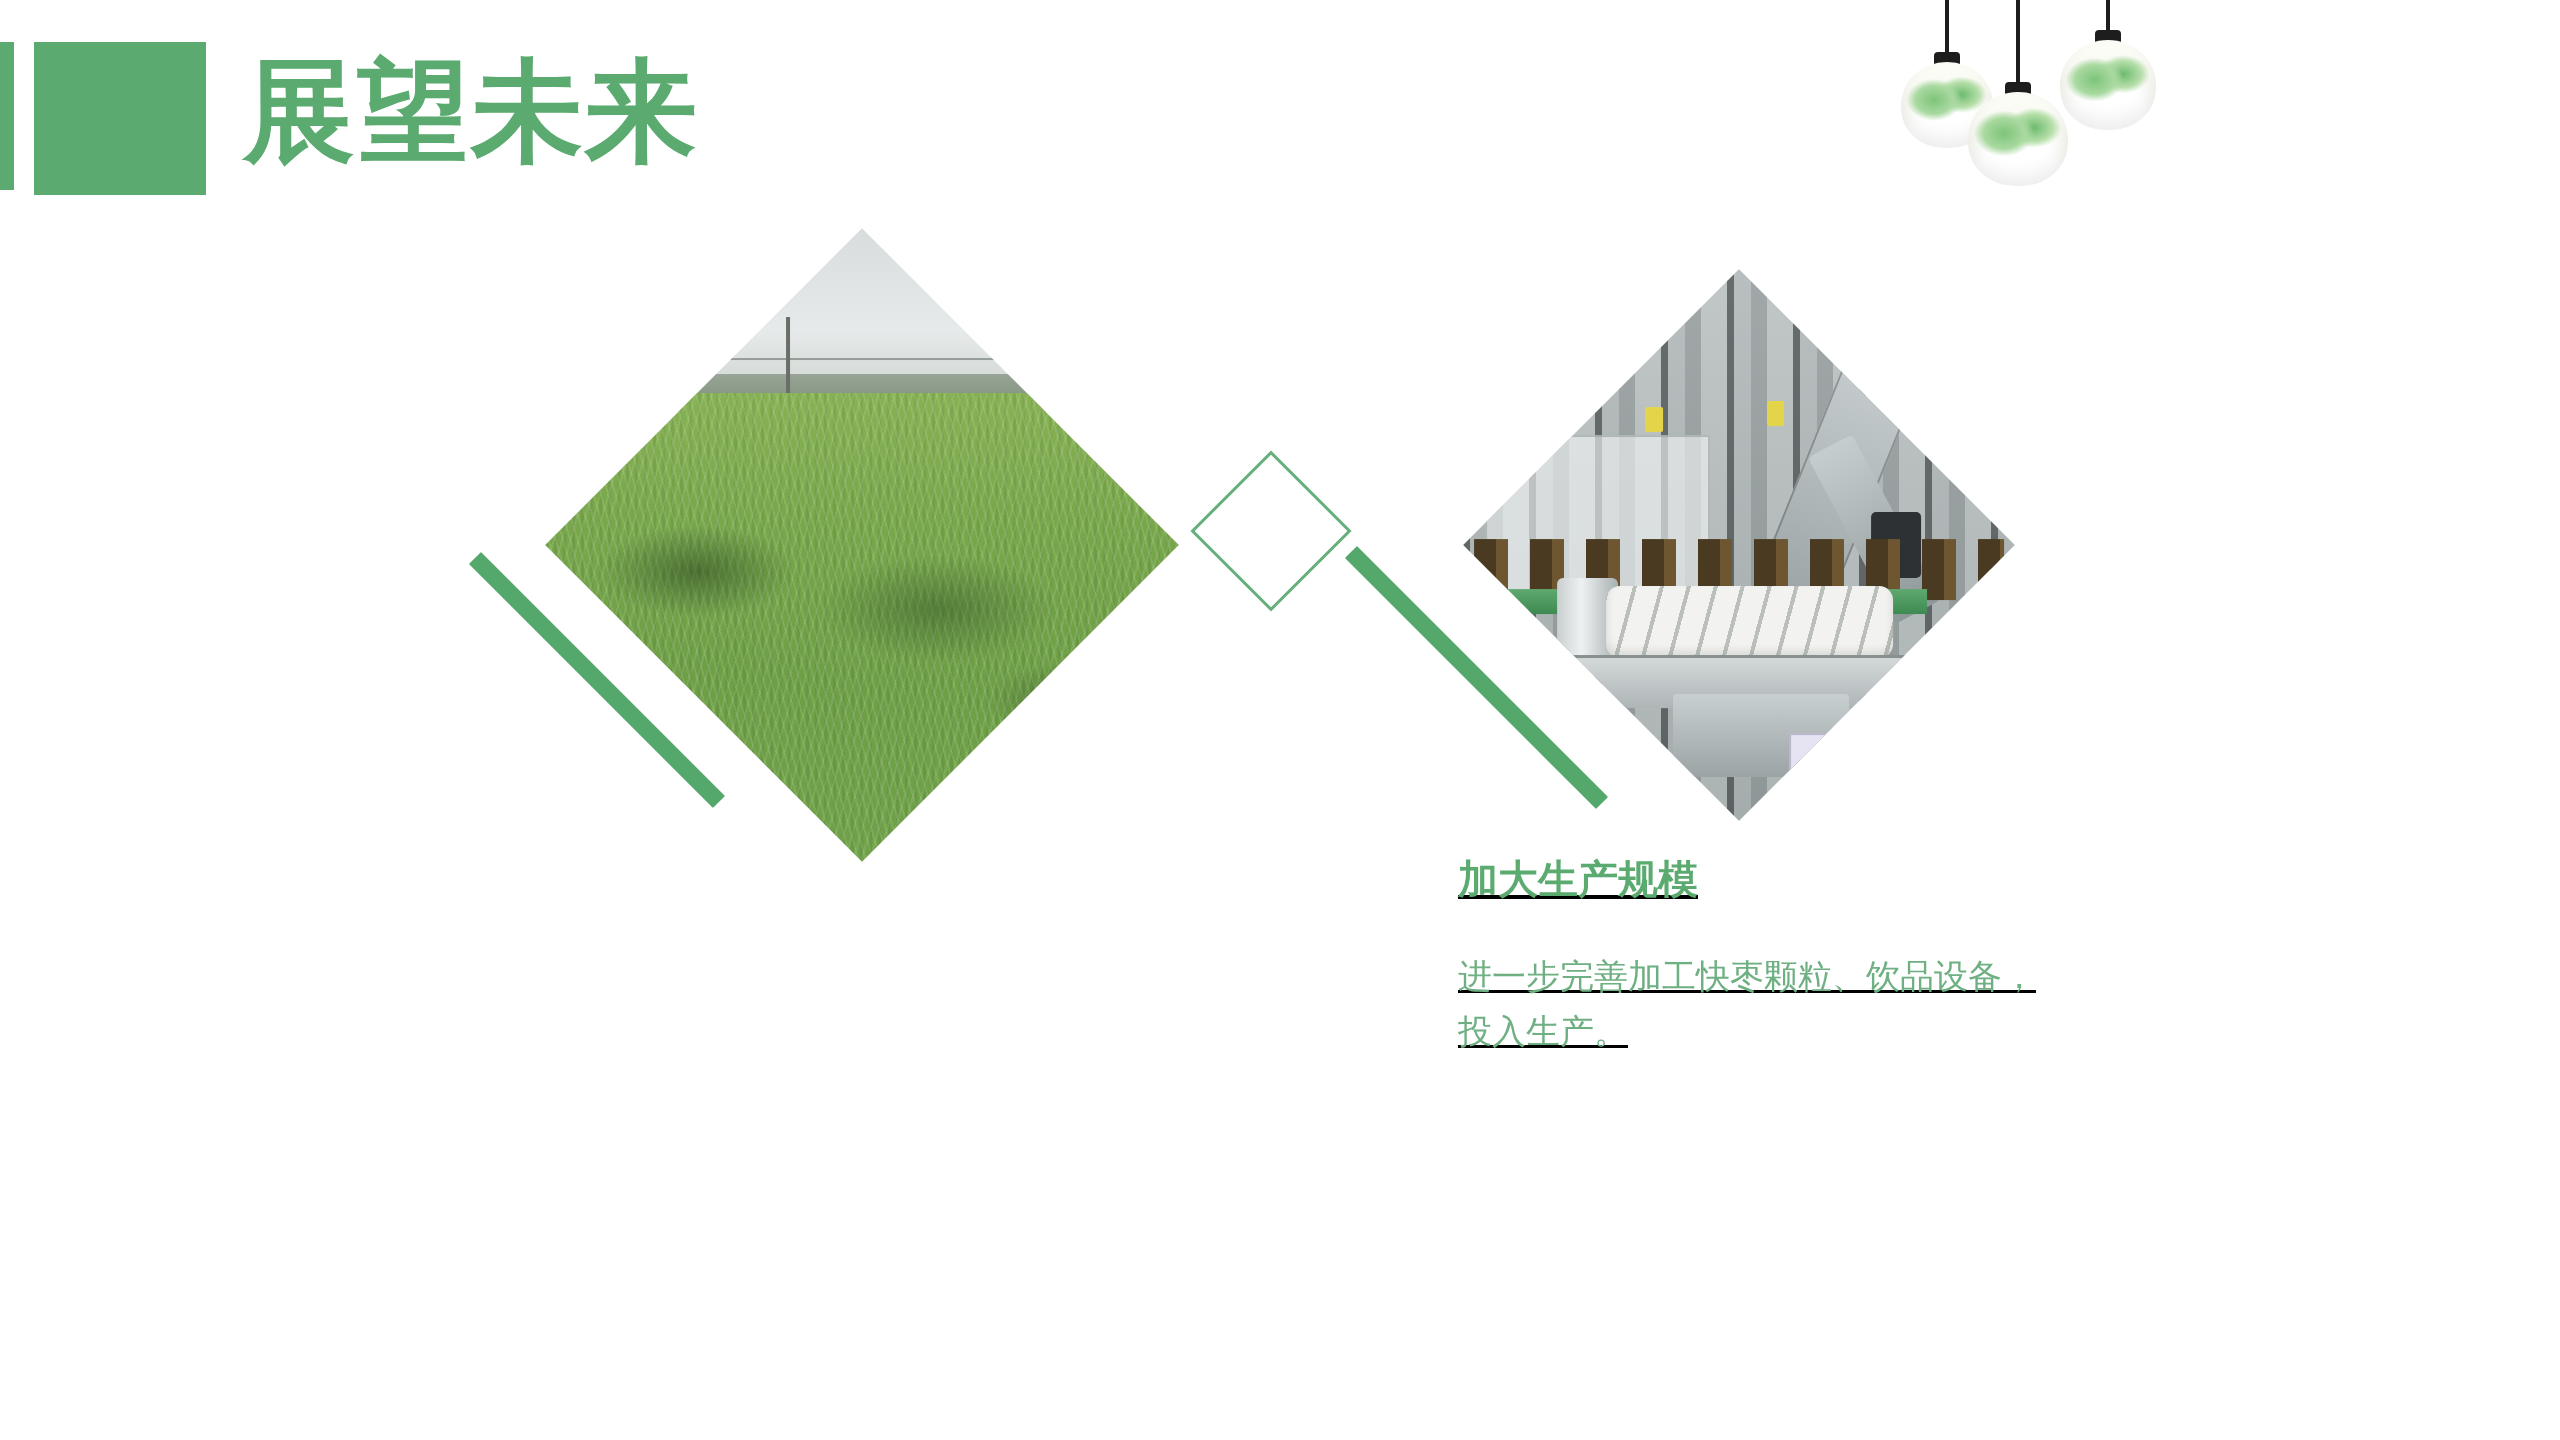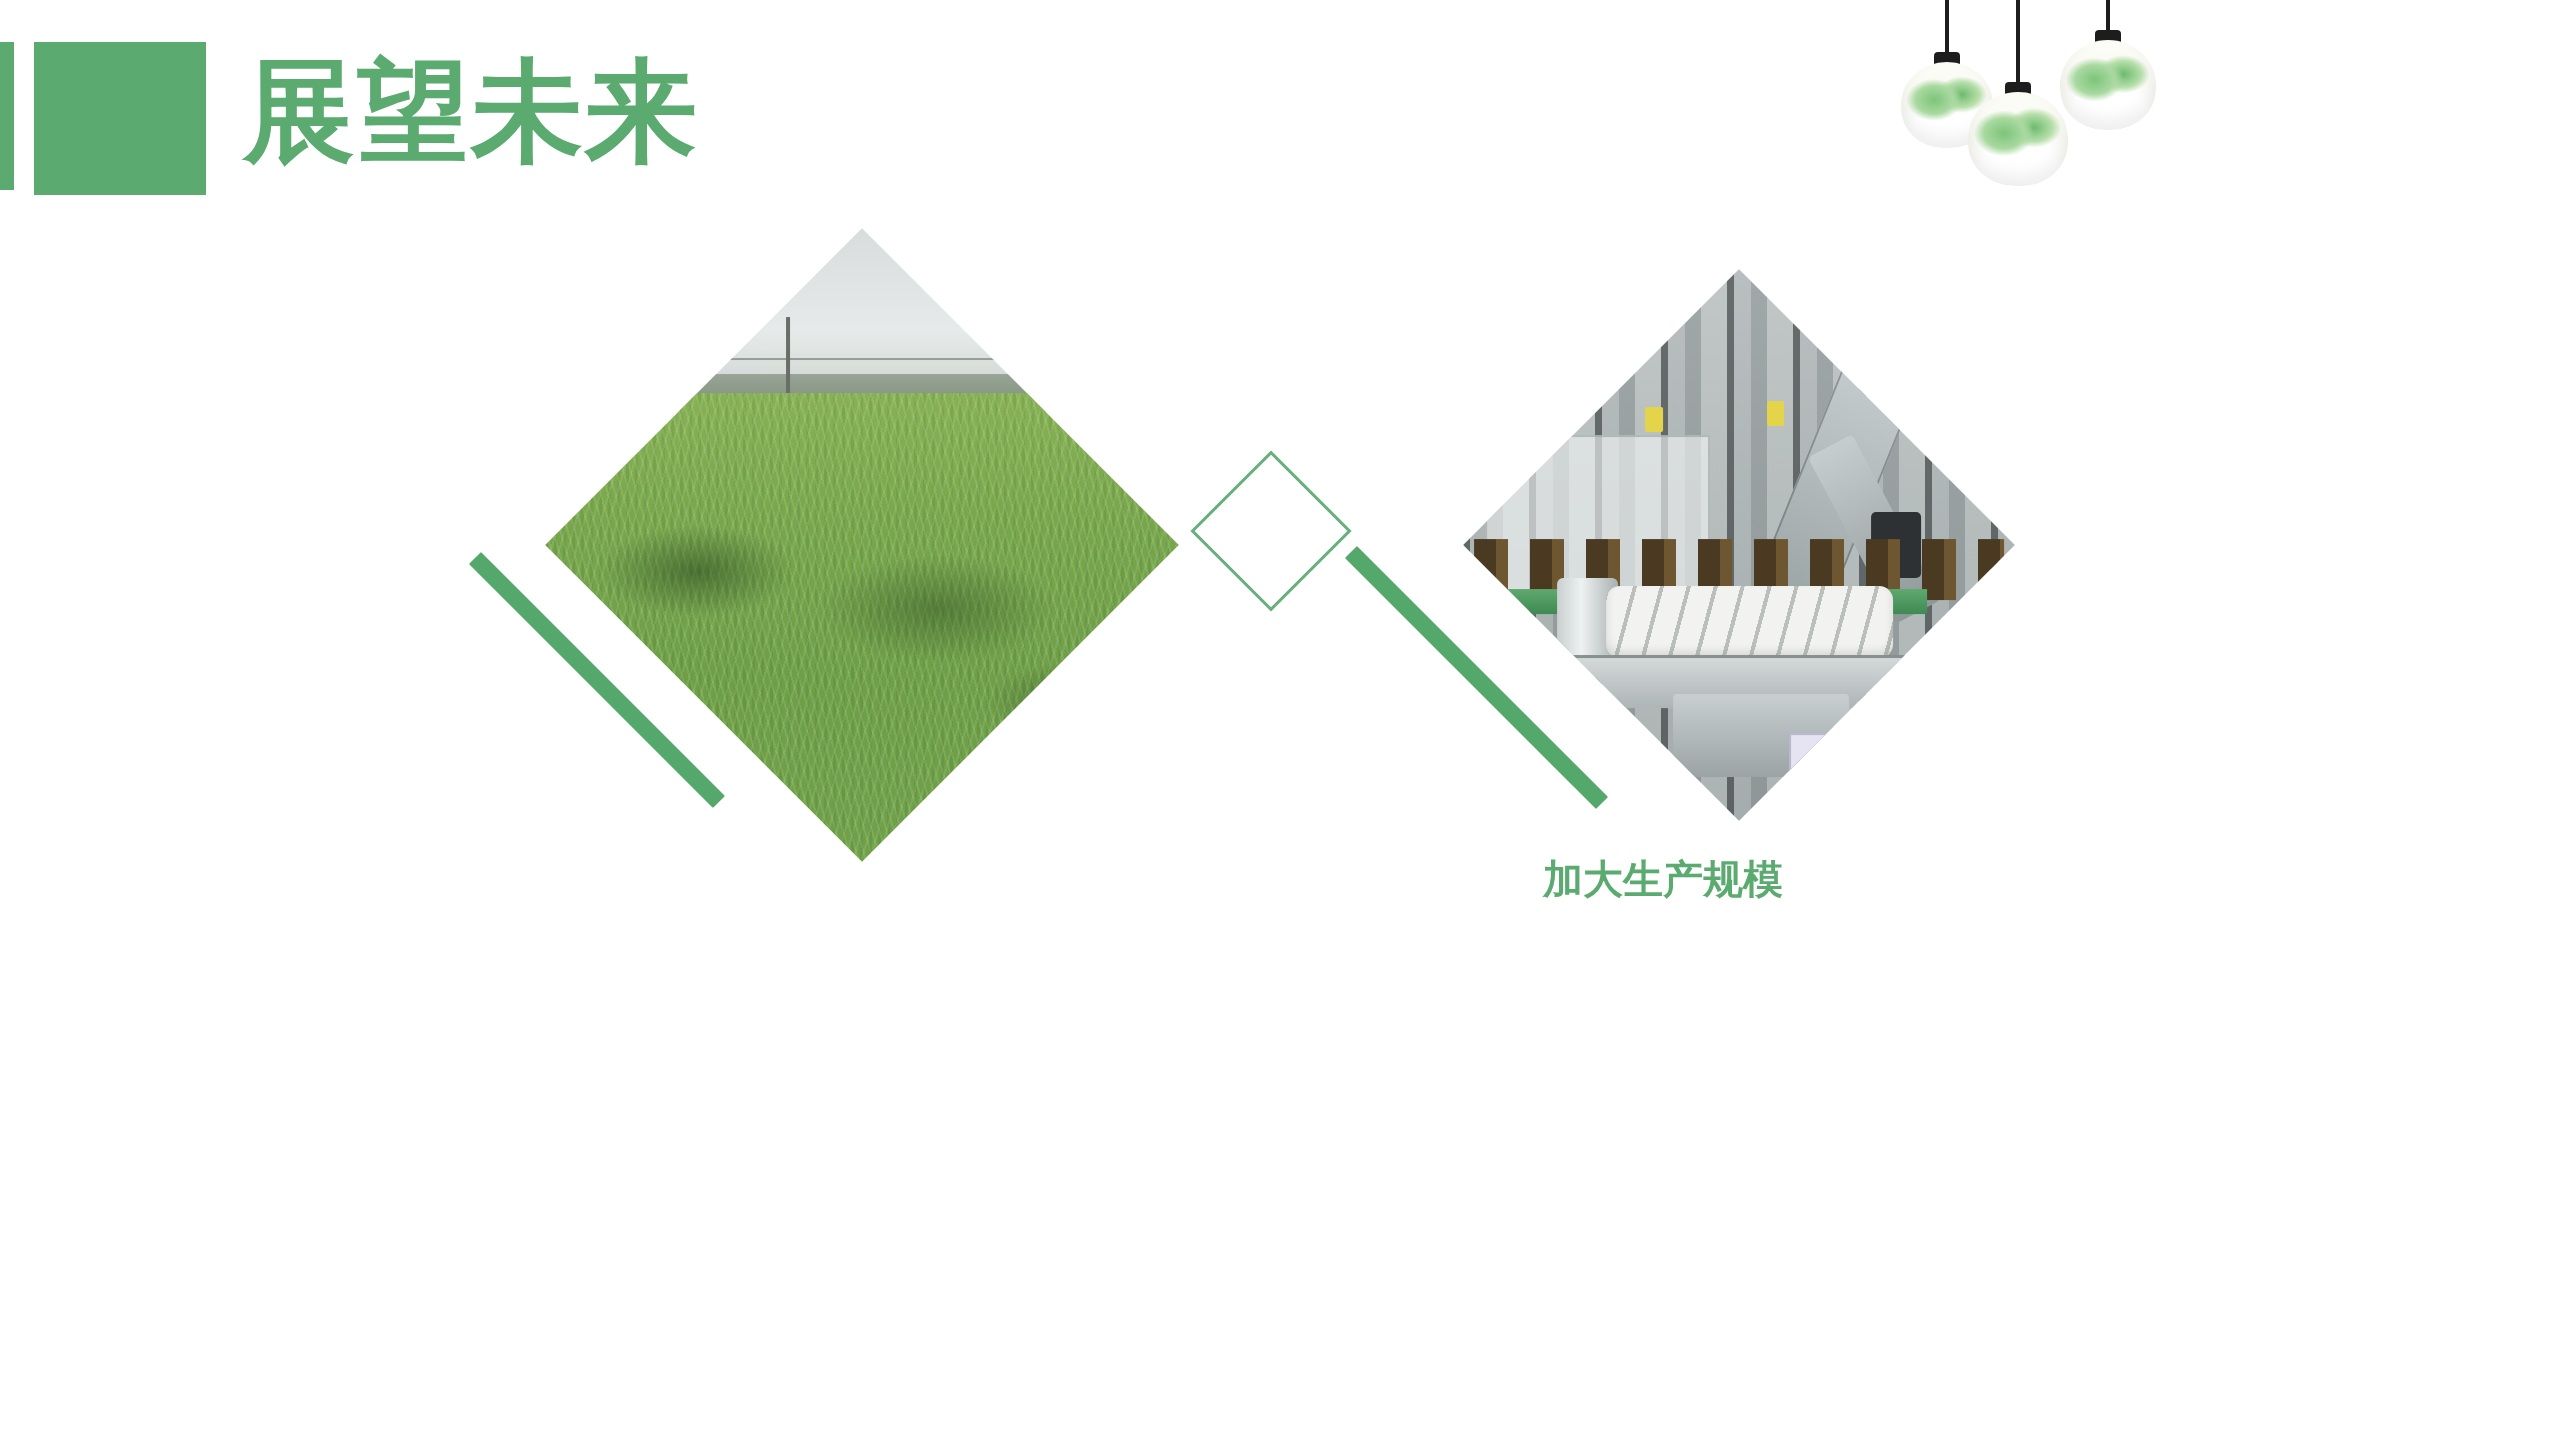--- a/index.html
+++ b/index.html
@@ -120,21 +120,21 @@
     width: 355px;
     height: 17px;
     transform: rotate(45deg);
   }
 
   
   .col {
     position: absolute;
   }
   #col-left  { left: 603px;  top: 890px; width: 600px; }
-  #col-right { left: 1543px; top: 855px; width: 580px; }
+  #col-right { left: 1458px; top: 855px; width: 580px; text-decoration: underline; }
 
   .col-heading {
     font-size: 40px;
     font-weight: bold;
     color: #5BAB70;
     margin: 0 0 46px 0;
     line-height: 1.2;
     white-space: nowrap;
   }
   #col-left .col-heading { text-align: left; padding-left: 97px; }
@@ -347,15 +347,16 @@
         <div class="fac-box"></div>
         <div class="fac-screen"></div>
       </div>
     </div>
   </div>
   <div class="accent-bar" id="accent-right"></div>
 
 
   <div class="col" id="col-right">
     <div class="col-heading">加大生产规模</div>
+    <div class="col-body">进一步完善加工快枣颗粒、饮品设备，投入生产。</div>
   </div>
 
 </div>
 
 </body></html>

